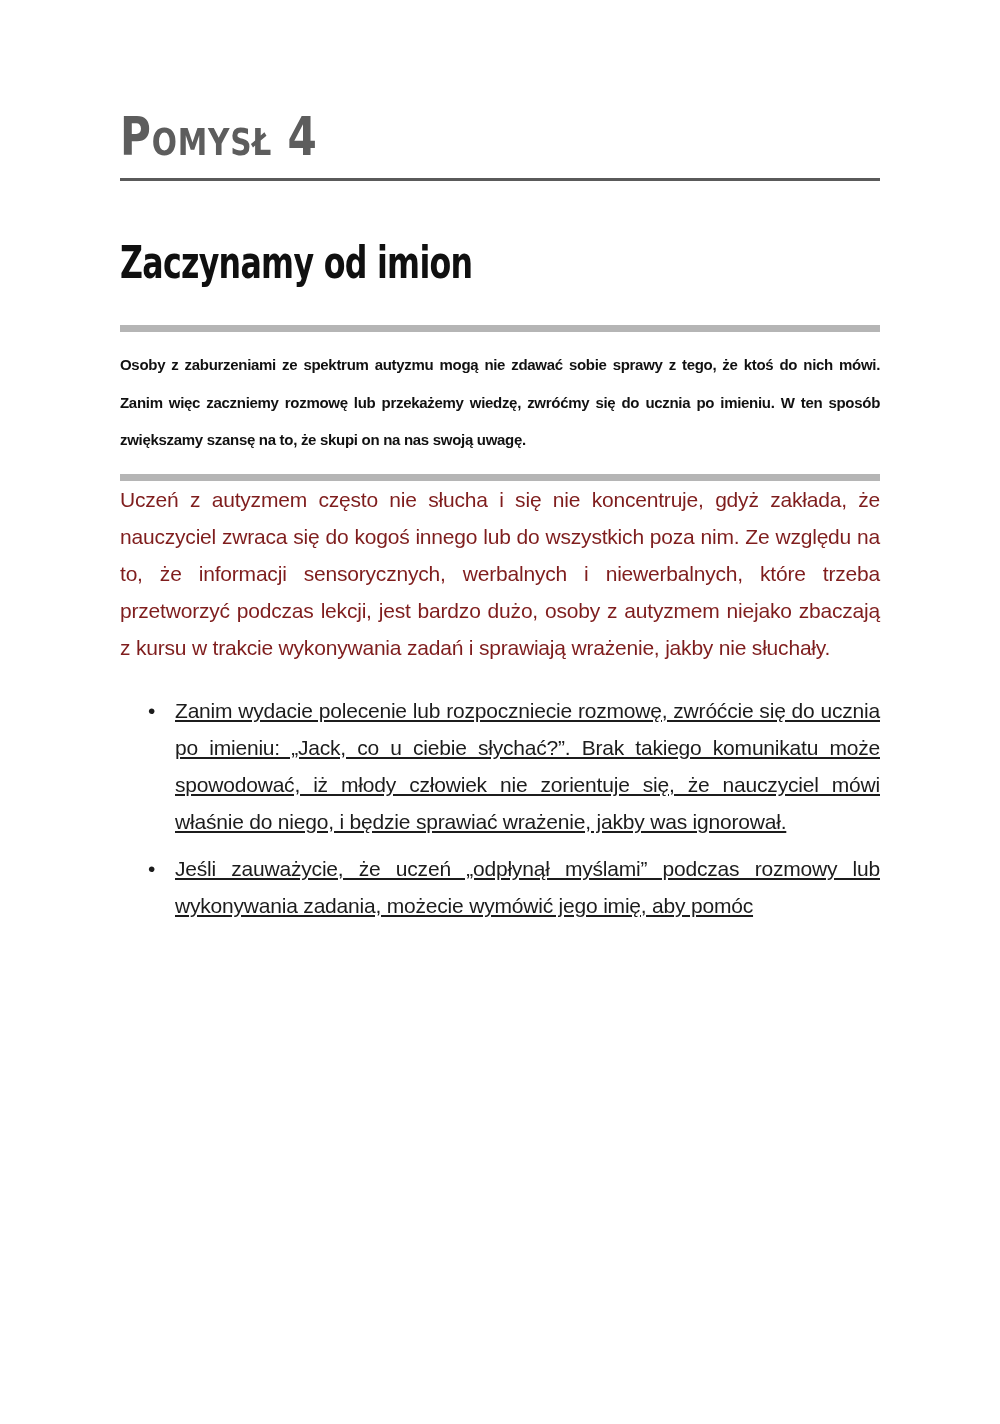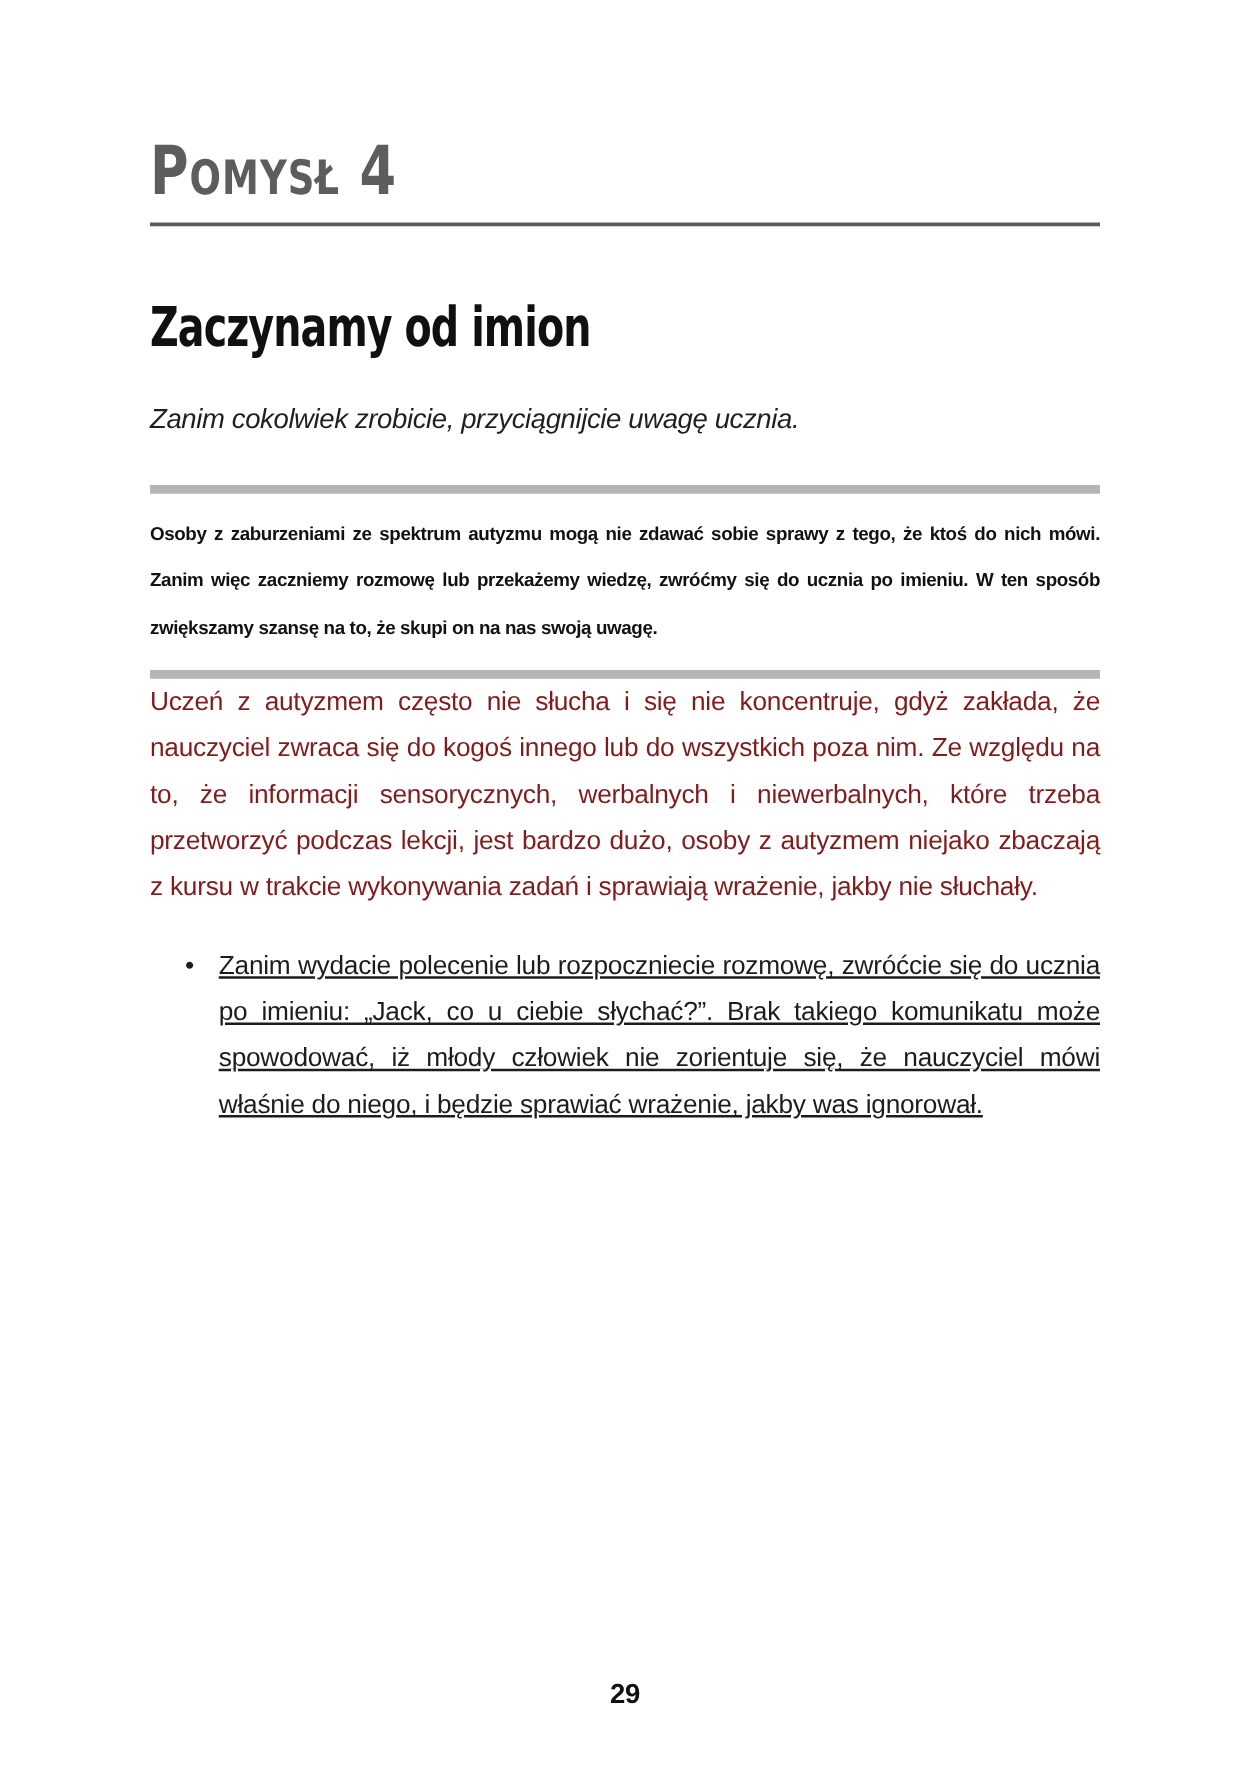--- a/index.html
+++ b/index.html
@@ -122,29 +122,28 @@
 <body>
 
 <div class="page">
 
   <div class="kicker">Pomysł 4</div>
 
   <div class="kicker-rule"></div>
 
   <h1 class="title">Zaczynamy od imion</h1>
 
-  <p class="lead">Zanim cokolwiek zrobicie, przyciągnijcie uwagę ucznia.</p>
 
   <div class="gray-bar bar-top"></div>
 
   <p class="highlight">Osoby z zaburzeniami ze spektrum autyzmu mogą nie zdawać sobie sprawy z tego, że ktoś do nich mówi. Zanim więc zaczniemy rozmowę lub przekażemy wiedzę, zwróćmy się do ucznia po imie­niu. W ten sposób zwiększamy szansę na to, że skupi on na nas swoją uwagę.</p>
 
   <div class="gray-bar bar-bottom"></div>
 
   <p class="intro">Uczeń z autyzmem często nie słucha i się nie koncentruje, gdyż zakłada, że nauczyciel zwraca się do kogoś innego lub do wszystkich poza nim. Ze względu na to, że informacji sensorycznych, werbalnych i niewerbalnych, które trzeba przetworzyć podczas lekcji, jest bardzo dużo, osoby z auty­zmem niejako zbaczają z kursu w trakcie wykonywania zadań i sprawiają wrażenie, jakby nie słuchały.</p>
 
   <ul class="bullets">
     <li>Zanim wydacie polecenie lub rozpoczniecie rozmowę, zwróćcie się do ucznia po imieniu: „Jack, co u ciebie słychać?”. Brak takiego komunikatu może spowodować, iż młody człowiek nie zorientuje się, że nauczyciel mówi właśnie do niego, i będzie sprawiać wrażenie, jakby was ignorował.</li>
+    <li>Jeśli zauważycie, że uczeń „odpłynął myślami” podczas rozmowy lub wykonywania zadania, możecie wymówić jego imię, aby pomóc</li>
   </ul>
 
-  <div class="page-number">29</div>
 
 </div>
 
 </body></html>

